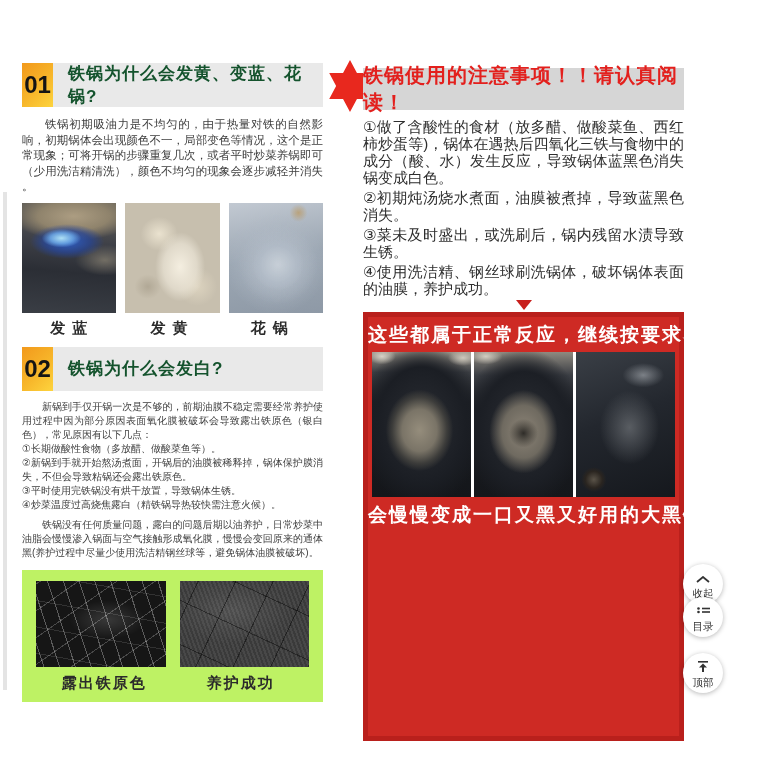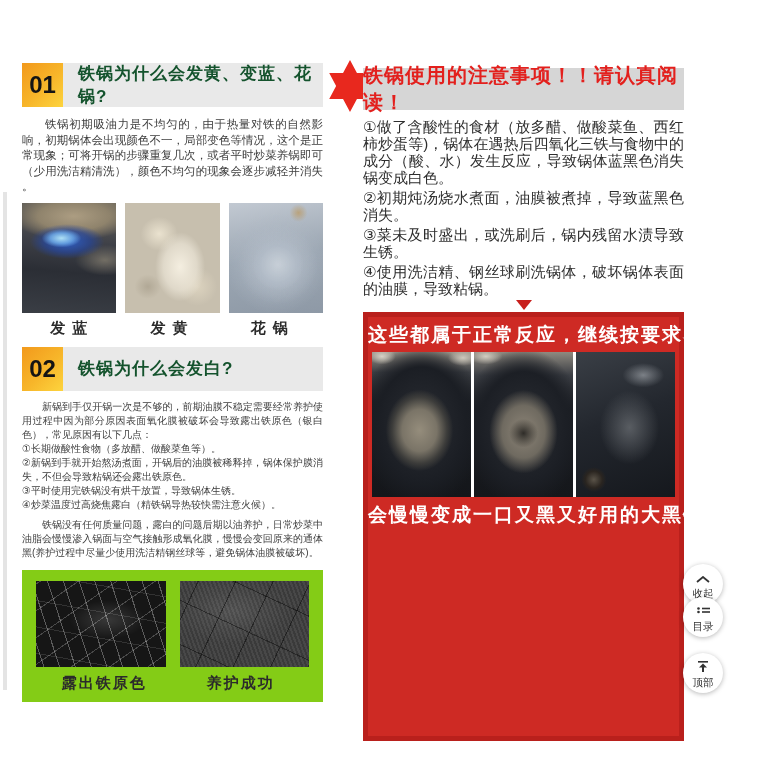--- a/index.html
+++ b/index.html
@@ -5,36 +5,36 @@
   html,body{margin:0;padding:0;background:#fff;}
   body{width:757px;height:757px;overflow:hidden;
        font-family:"Liberation Sans","DejaVu Sans",sans-serif;}
   .canvas{position:relative;width:757px;height:757px;background:#fff;}
 
   .edge-line{position:absolute;left:3px;top:192px;width:4px;height:498px;background:#e4e4e4;}
 
   
   .left-col{position:absolute;left:22px;top:63px;width:301px;}
   .sec-header{display:flex;height:44px;}
-  .badge{width:41px;display:flex;align-items:center;justify-content:center;
+  .badge{width:31px;display:flex;align-items:center;justify-content:center;
          background:linear-gradient(135deg,#f2991c 0%,#f7b62a 55%,#fdd43e 100%);
          font-size:24px;font-weight:bold;color:#141414;}
   .sec-title{flex:1;background:#e9e9e9;display:flex;align-items:center;
              padding-left:15px;font-size:17px;font-weight:600;color:#14532d;letter-spacing:1px;}
   .para{margin-top:10px;font-size:11.5px;line-height:15.5px;color:#3d3d3d;text-align:justify;}
   .indent{text-indent:2em;}
   .pline{font-size:10px;line-height:14px;color:#3d3d3d;text-align:justify;}
   .img-row{margin-top:8px;display:flex;gap:9px;}
   .pan-img{flex:1;height:110px;}
   .cap-row{display:flex;margin-top:6px;}
   .cap{flex:1;text-align:center;font-size:15px;font-weight:bold;color:#2b2b2b;letter-spacing:7px;}
   .sec2-header{margin-top:9px;}
   .sec2-body{margin-top:9px;}
   .outro{margin-top:6px;}
-  .gray-panel{margin-top:10px;background:#84cc16;padding:11px 14px 9px;}
+  .gray-panel{margin-top:10px;background:#bef264;padding:11px 14px 9px;}
   .tex-row{display:flex;gap:14px;}
   .tex-img{flex:1;height:86px;}
   .tex-caps{display:flex;margin-top:7px;}
   .tex-cap{flex:1;text-align:center;font-size:15px;font-weight:bold;color:#2b2b2b;letter-spacing:2px;}
 
   
   .pan-blue{background:
     radial-gradient(ellipse 30% 12% at 42% 32%, #aee0f5 0%, rgba(110,170,230,.85) 40%, transparent 70%),
     radial-gradient(ellipse 55% 22% at 48% 35%, #2f5ec2 0%, rgba(40,70,150,.75) 45%, transparent 72%),
     radial-gradient(ellipse 85% 28% at 55% 12%, #ac9d82 0%, #8f836c 45%, transparent 78%),
@@ -167,21 +167,21 @@
   </div>
 
   <div class="star"></div>
 
   <div class="right-col">
     <div class="right-header">铁锅使用的注意事项！！请认真阅读！</div>
     <div class="right-points">
       <div class="rpoint">①做了含酸性的食材（放多醋、做酸菜鱼、西红柿炒蛋等)，锅体在遇热后四氧化三铁与食物中的成分（酸、水）发生反应，导致锅体蓝黑色消失锅变成白色。</div>
       <div class="rpoint">②初期炖汤烧水煮面，油膜被煮掉，导致蓝黑色消失。</div>
       <div class="rpoint">③菜未及时盛出，或洗刷后，锅内残留水渍导致生锈。</div>
-      <div class="rpoint">④使用洗洁精、钢丝球刷洗锅体，破坏锅体表面的油膜，导致粘锅。</div>
+      <div class="rpoint">④使用洗洁精、钢丝球刷洗锅体，破坏锅体表面的油膜，养护成功。</div>
     </div>
     <div class="tri"></div>
     <div class="red-panel">
       <div class="banner">这些都属于正常反应，继续按要求养锅使用后</div>
       <div class="wok-row">
         <div class="wok wok-a"></div>
         <div class="wok wok-b"></div>
         <div class="wok wok-c"></div>
       </div>
       <div class="banner">会慢慢变成一口又黑又好用的大黑锅</div>

